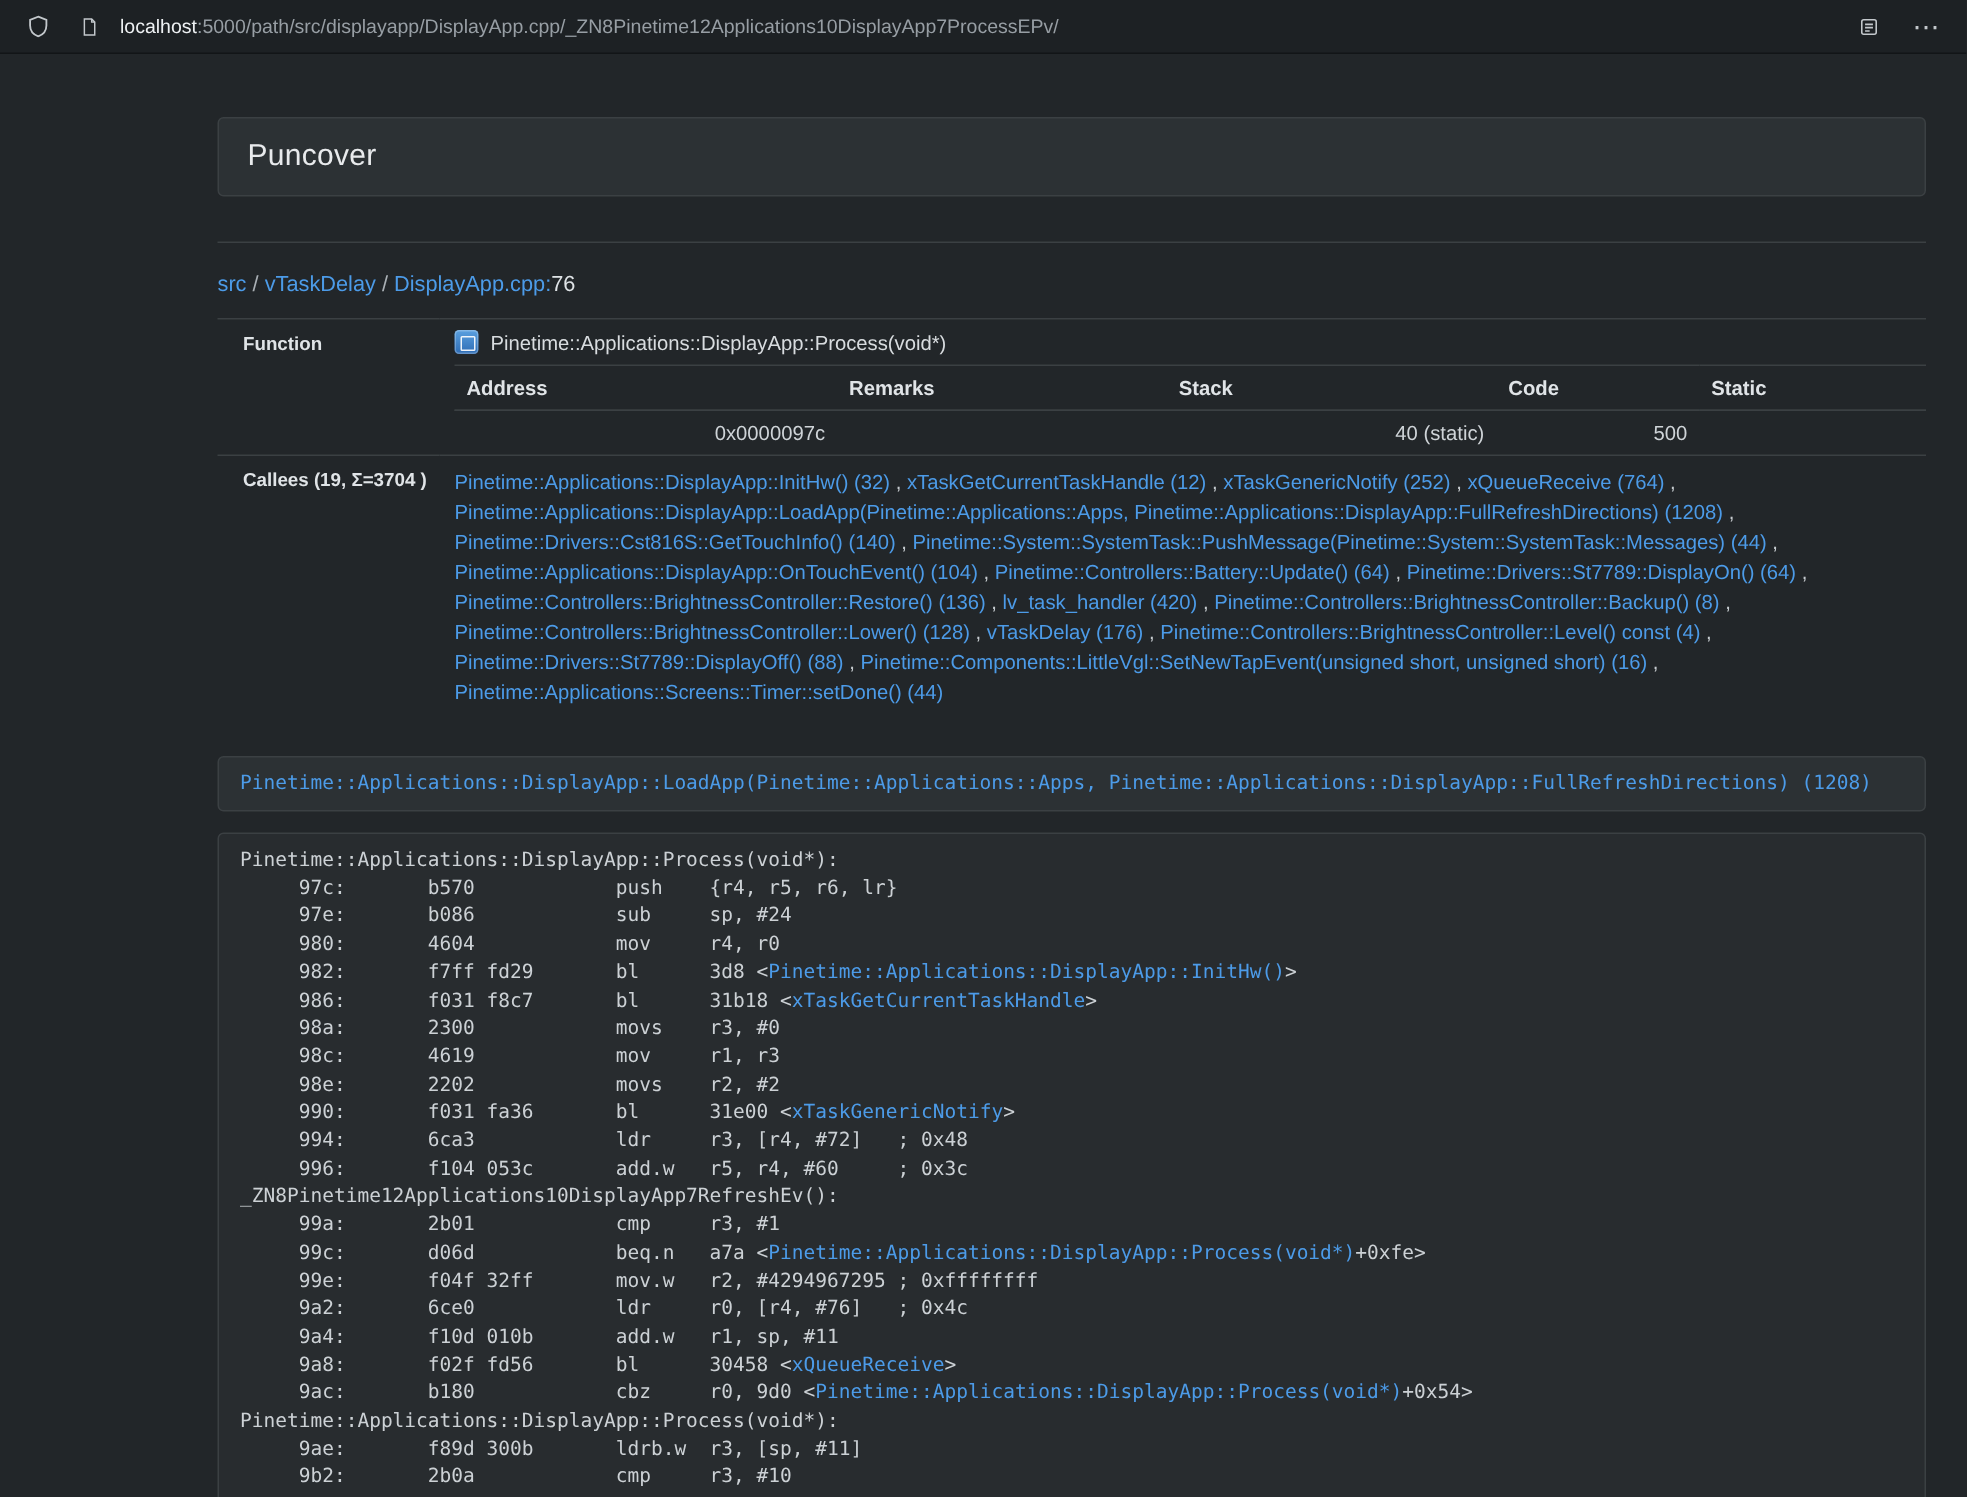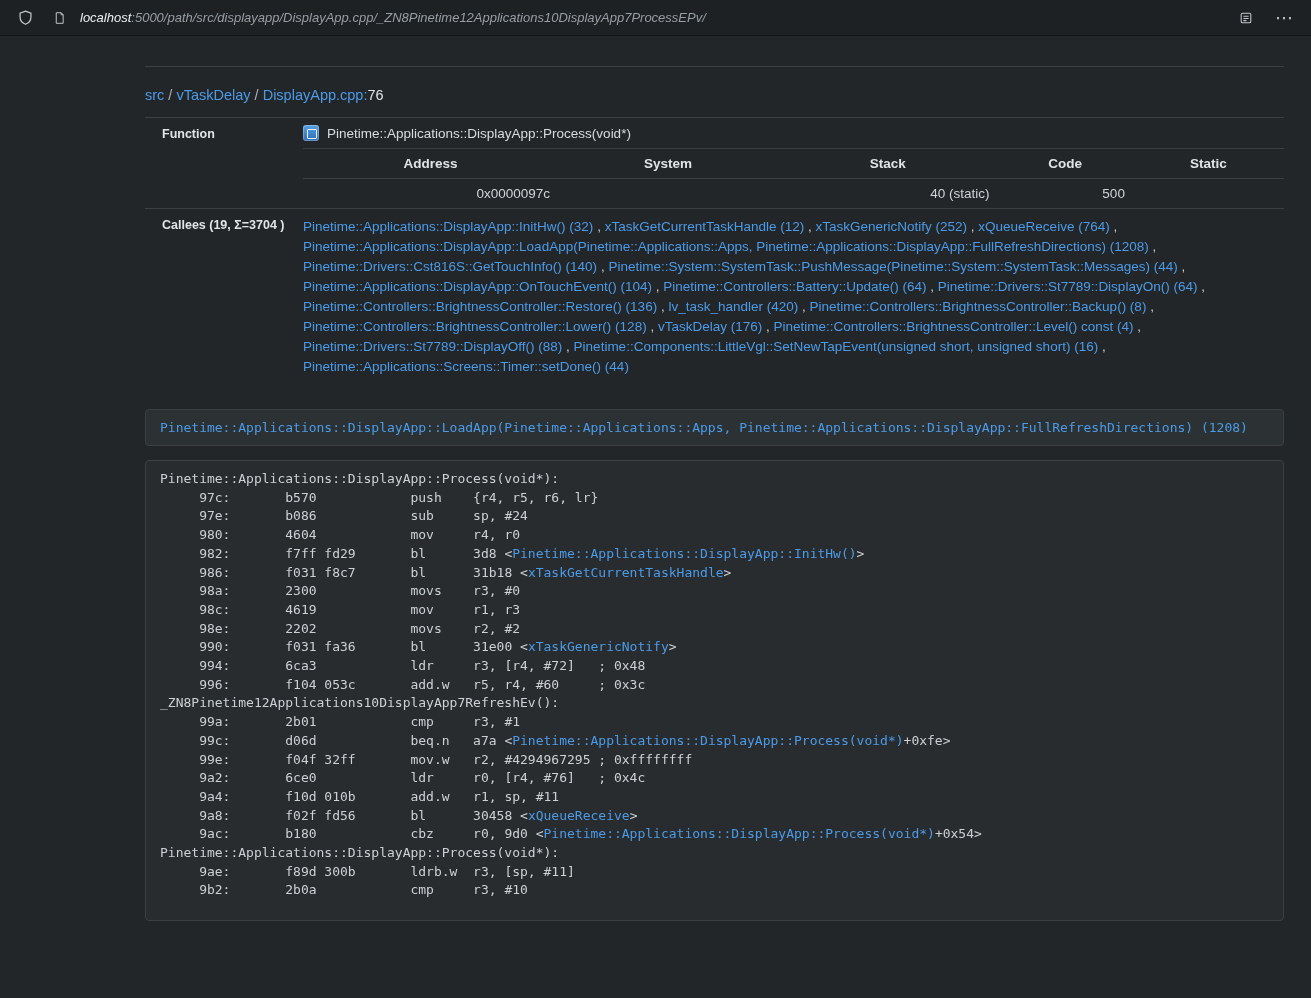--- a/index.html
+++ b/index.html
@@ -13,21 +13,21 @@
     --link: #4c9be8;
     --border: #3b4043;
     --panelbg: #2c3134;
     --codebg: #282c2f;
     --txt: #dce0e3;
   }
 
   
   .topbar {
     height: 36px; background: #1d2124; border-bottom: 1px solid #121517;
-    display: flex; align-items: center; padding: 17px 14px; color: #c3c8cc; font-style: italic;
+    display: flex; align-items: center; padding: 17px 14px; color: #c3c8cc;
   }
   .tb-icon { display: flex; align-items: center; justify-content: center; width: 22px; height: 22px; flex: 0 0 auto; }
   .tb-icon + .tb-icon { margin-left: 12px; }
   .tb-icon.dots { font-size: 18px; line-height: 1; width: 26px; margin-left: 14px; color: #c3c8cc; }
   .url {
     flex: 1 1 auto; margin-left: 10px; font-size: 13px; color: #979ea4;
     white-space: nowrap; overflow: hidden;
   }
   .url .host { color: #eef1f3; font-weight: 500; }
 
@@ -52,21 +52,21 @@
     background: linear-gradient(180deg, #5aa0e0 0%, #2e6cb4 100%);
     box-shadow: inset 0 0 0 1px rgba(255,255,255,.25);
     position: relative;
   }
   .func-icon::after {
     content: ""; position: absolute; left: 4px; top: 4px; width: 8px; height: 8px;
     border: 1.5px solid rgba(255,255,255,.9); border-radius: 1px;
   }
   table.inner { width: 100%; border-collapse: collapse; font-size: 13.5px; }
   table.inner thead tr { border-top: 1px solid var(--border); border-bottom: 1px solid var(--border); }
-  table.inner th { text-align: center; font-weight: 700; padding: 7px 8px; color: #e0e4e7; }
+  table.inner th { text-align: left; font-weight: 700; padding: 7px 8px; color: #e0e4e7; }
   table.inner td { text-align: right; padding: 7px 8px; color: #cfd4d8; }
   table.inner th:nth-child(1), table.inner td:nth-child(1) { width: 26%; }
   table.inner th:nth-child(2), table.inner td:nth-child(2) { width: 22.4%; }
   table.inner th:nth-child(3), table.inner td:nth-child(3) { width: 22.4%; }
   table.inner th:nth-child(4), table.inner td:nth-child(4) { width: 13.8%; }
   table.inner th:nth-child(5), table.inner td:nth-child(5) { width: 15.4%; }
   td.callees { padding: 8px 8px 12px 10px; line-height: 20px; font-size: 13.5px; }
   .callee-sep { color: #c6cbcf; }
   .empty-cell { min-height: 14px; }
 
@@ -102,41 +102,44 @@
     <svg width="14" height="14" viewBox="0 0 16 16" fill="none" stroke="currentColor" stroke-width="1.2">
       <rect x="2.5" y="2.5" width="11" height="11" rx="1.5"></rect>
       <path d="M5 6 H11 M5 8.5 H11 M5 11 H8.5"></path>
     </svg>
   </span>
   <span class="tb-icon dots">⋯</span>
 </div>
 
 <div class="container">
 
+  <div class="panel title-panel">
+    <h1>Puncover</h1>
+  </div>
 
   <hr class="rule">
 
   <nav class="breadcrumb"><a class="lnk" href="#">src</a><span class="bc-sep"> / </span><a class="lnk" href="#">vTaskDelay</a><span class="bc-sep"> / </span><a class="lnk" href="#">DisplayApp.cpp:</a><span>76</span></nav>
 
   <table class="outer">
     <tbody>
       <tr>
         <th class="rowhdr">
             <div class="rowhdr-inner">Function</div>
           </th>
         <td class="rowval">
           <div class="func-line">
             <span class="func-icon"></span>
             <span>Pinetime::Applications::DisplayApp::Process(void*)</span>
           </div>
           <table class="inner">
             <thead>
                 <tr>
                   <th>Address</th>
-                  <th>System</th>
+                  <th>Remarks</th>
                   <th>Stack</th>
                   <th>Code</th>
                   <th>Static</th>
                 </tr>
               </thead>
             <tbody>
                 <tr>
                   <td>0x0000097c</td>
                   <td></td>
                   <td>40 (static)</td>

